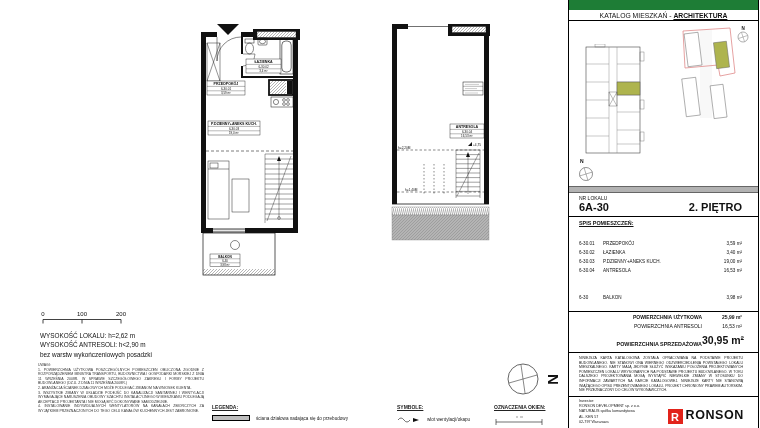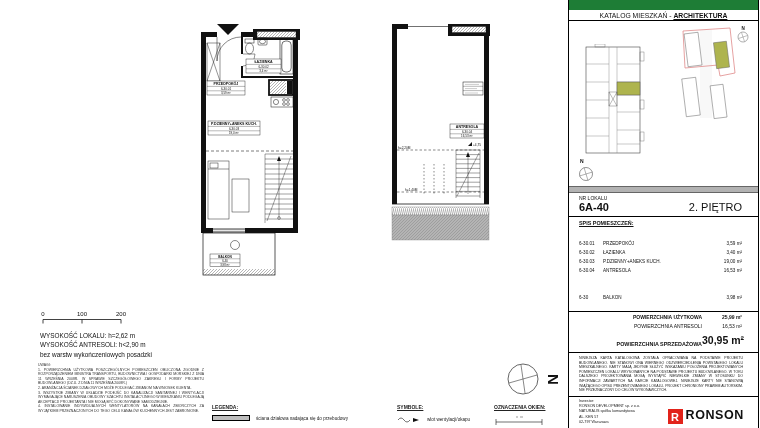--- a/index.html
+++ b/index.html
@@ -32,21 +32,21 @@
          border-left:1px solid #000;border-right:1px solid #000;}
   .greenbar{position:absolute;left:0;top:0;right:0;height:10px;background:var(--green);}
   .panel-title{position:absolute;left:0;top:10px;right:0;height:11px;border-bottom:1px solid #000;
                text-align:center;font-size:6.8px;line-height:11px;white-space:nowrap;}
   .panel-title .emph{font-weight:bold;text-decoration:underline;}
   .graybar{position:absolute;left:0;top:186px;right:0;height:7px;background:var(--gray_bar);
            border-top:1px solid #666;border-bottom:1px solid #666;}
   .hrline{position:absolute;left:0;right:0;height:1px;background:#000;}
   .nr-label{position:absolute;left:10px;top:195px;font-size:5px;}
   .nr-value{position:absolute;left:10px;top:201px;font-size:11px;font-weight:bold;}
-  .floor{position:absolute;right:16px;top:201px;font-size:11px;font-weight:normal;}
+  .floor{position:absolute;right:16px;top:201px;font-size:11px;font-weight:bold;}
   .spis{position:absolute;left:10px;top:220px;font-size:5.4px;font-weight:bold;text-decoration:underline;}
   .room-row{position:absolute;left:10px;right:16px;font-size:4.6px;display:flex;}
   .room-row .rid{width:24px;}
   .room-row .rname{flex:1;}
   .room-row .rarea{width:30px;text-align:right;}
   .total-label{position:absolute;right:56px;font-size:5px;}
   .total-value{position:absolute;right:16px;font-size:5px;}
   .bold{font-weight:bold;}
   .sale-label{position:absolute;right:56px;top:341px;font-size:5.4px;font-weight:bold;}
   .sale-value{position:absolute;right:14px;top:334px;font-size:10.5px;font-weight:bold;}
@@ -418,21 +418,21 @@
       <g>
         <circle cx="88" cy="13" r="5" fill="none" stroke="#777" stroke-width="0.6"></circle>
         <line x1="83.5" y1="14.5" x2="92.5" y2="11.5" stroke="#777" stroke-width="0.45"></line>
         <line x1="86.5" y1="8.5" x2="89.5" y2="17.5" stroke="#777" stroke-width="0.45"></line>
       </g>
     </svg>
 
     <div class="graybar"></div>
 
     <div class="nr-label">NR LOKALU</div>
-    <div class="nr-value">6A-40</div>
+    <div class="nr-value">6A-30</div>
     <div class="floor">2. PIĘTRO</div>
     <div class="hrline" style="top:216px"></div>
 
     <div class="spis">SPIS POMIESZCZEŃ:</div>
 
     <div class="room-row" style="top:241px">
       <span class="rid">6-30.01</span>
       <span class="rname">PRZEDPOKÓJ</span>
       <span class="rarea">3,59 m²</span>
     </div>

